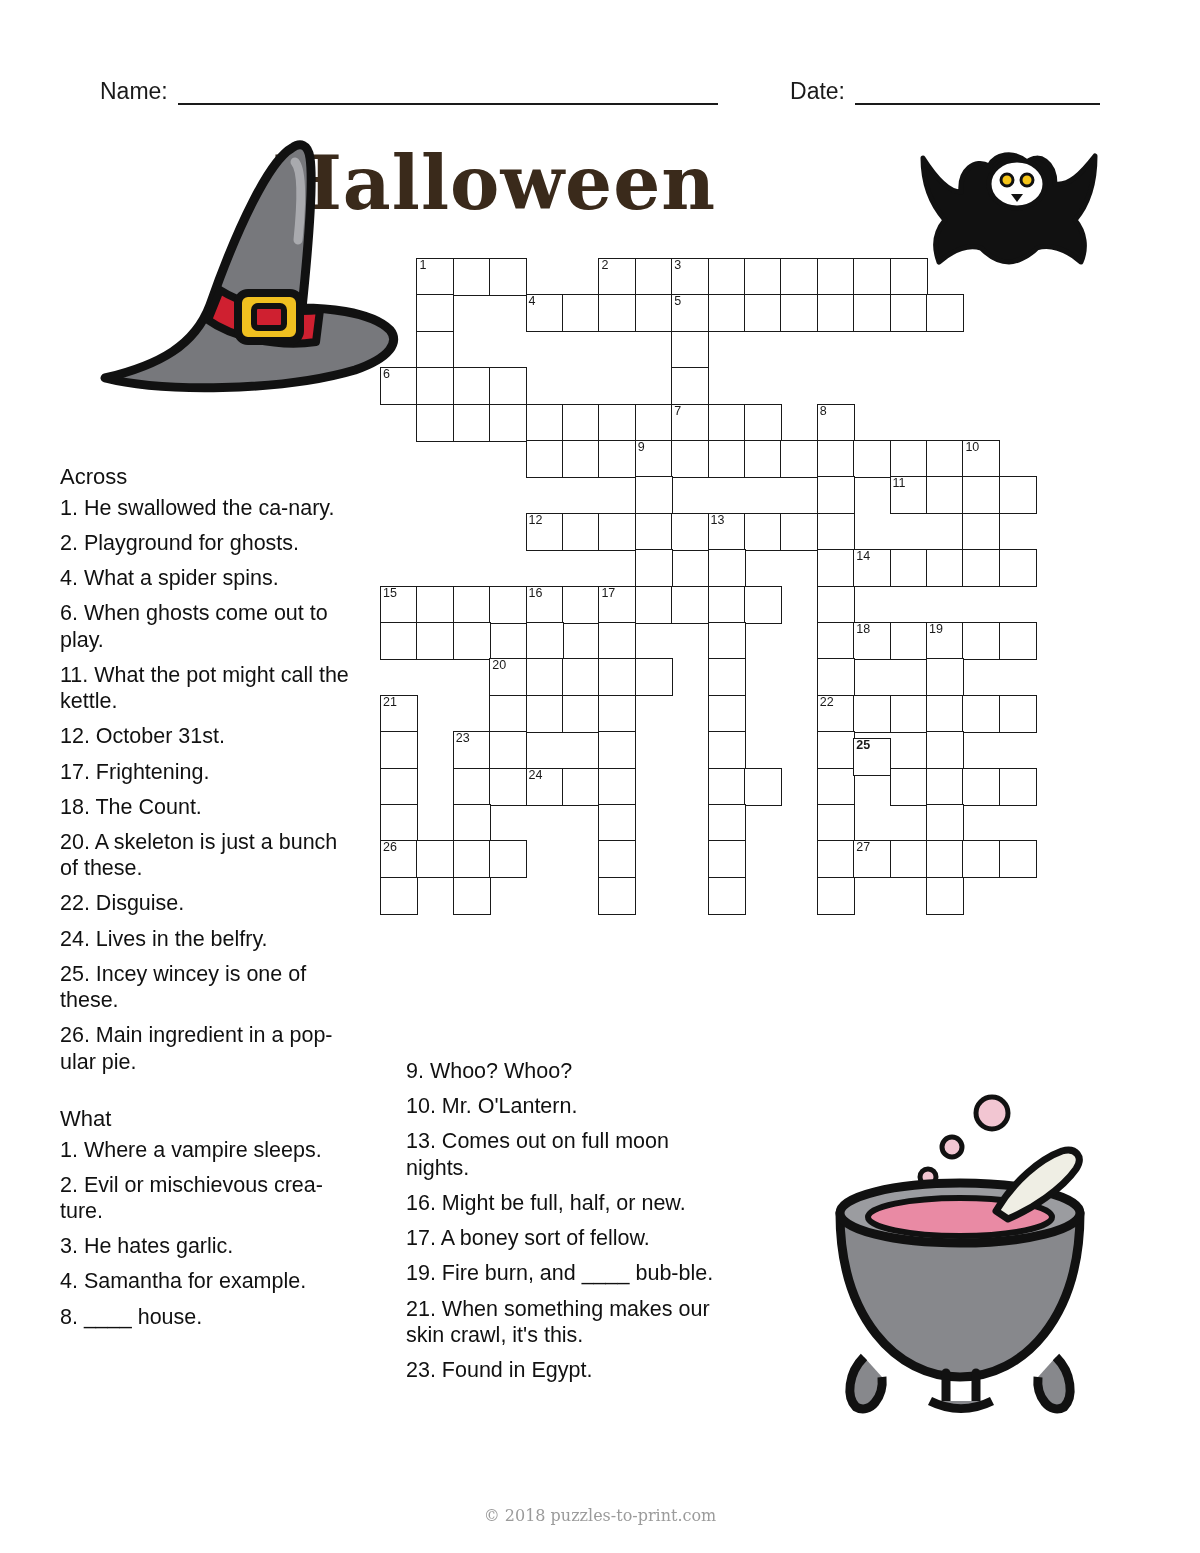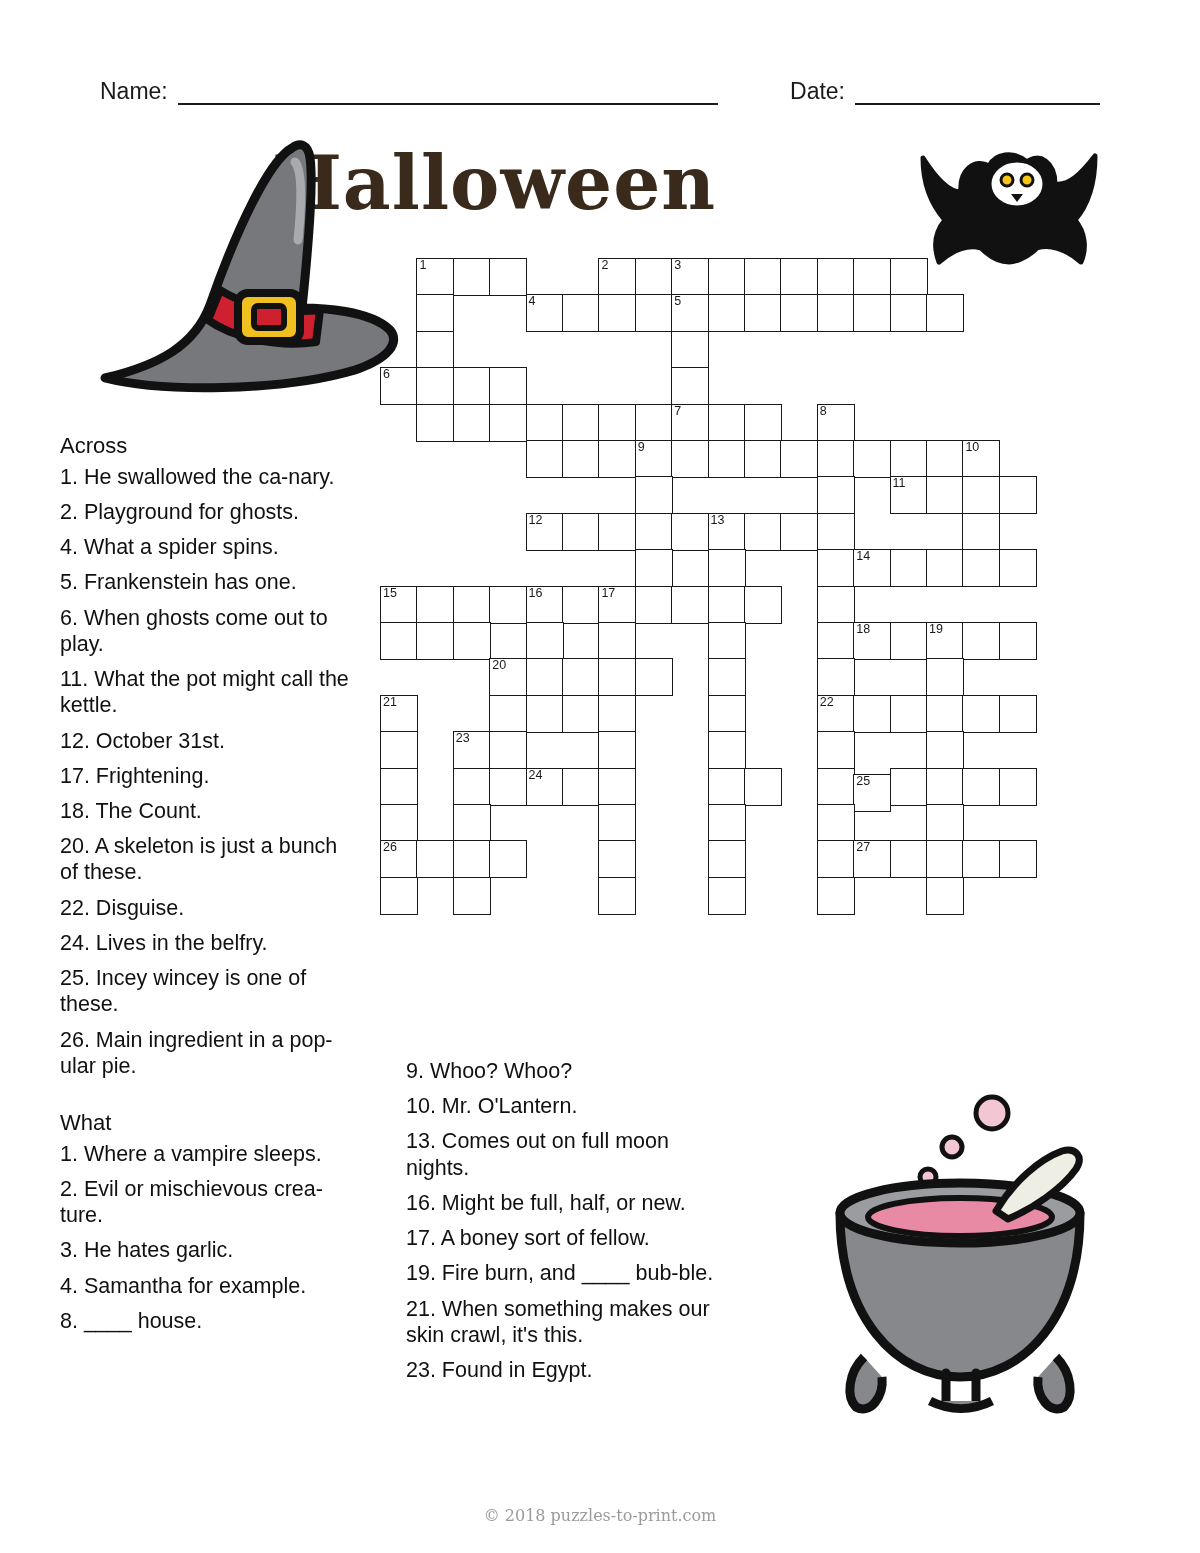--- a/index.html
+++ b/index.html
@@ -65,21 +65,21 @@
     line-height: 1.22;
     color: #111;
   }
   .clues .heading {
     font-size: 22px;
     margin-bottom: 4px;
   }
   .clues p {
     margin: 0 0 9px 0;
   }
-  #clues-col-1 { left: 60px; top: 433px; width: 300px; }
+  #clues-col-1 { left: 60px; top: 464px; width: 300px; }
   #clues-col-2 { left: 406px; top: 1058px; width: 310px; }
   .gap { height: 22px; }
 
   
   #grid {
     position: absolute;
     left: 380px;
     top: 258px;
   }
   .cell {
@@ -160,21 +160,20 @@
     <path d="M176 288 L176 316" stroke="#111" stroke-width="9" stroke-linecap="round"></path>
     <path d="M130 316 C150 326 172 326 192 316" fill="#87888c" stroke="#111" stroke-width="9" stroke-linejoin="round"></path>
   </svg>
 </div>
 
 <div class="clues" id="clues-col-1">
   <p class="heading">Across</p>
   <p>1. He swallowed the ca-nary.</p>
   <p>2. Playground for ghosts.</p>
   <p>4. What a spider spins.</p>
-  <p>5. Frankenstein has one.</p>
   <p>6. When ghosts come out to play.</p>
   <p>11. What the pot might call the kettle.</p>
   <p>12. October 31st.</p>
   <p>17. Frightening.</p>
   <p>18. The Count.</p>
   <p>20. A skeleton is just a bunch of these.</p>
   <p>22. Disguise.</p>
   <p>24. Lives in the belfry.</p>
   <p>25. Incey wincey is one of these.</p>
   <p>26. Main ingredient in a pop-ular pie.</p>
@@ -380,21 +379,21 @@
     <div class="cell" style="left: 72.8px; top: 509.6px;"></div>
     <div class="cell" style="left: 109.2px; top: 509.6px;"></div>
     <div class="cell" style="left: 145.6px; top: 509.6px;">
       <span class="num">24</span>
     </div>
     <div class="cell" style="left: 182px; top: 509.6px;"></div>
     <div class="cell" style="left: 218.4px; top: 509.6px;"></div>
     <div class="cell" style="left: 327.6px; top: 509.6px;"></div>
     <div class="cell" style="left: 364px; top: 509.6px;"></div>
     <div class="cell" style="left: 436.8px; top: 509.6px;"></div>
-    <div class="cell" style="left: 473.2px; top: 516px;">
+    <div class="cell" style="left: 473.2px; top: 480px; font-weight: bold;">
       <span class="num">25</span>
     </div>
     <div class="cell" style="left: 509.6px; top: 509.6px;"></div>
     <div class="cell" style="left: 546px; top: 509.6px;"></div>
     <div class="cell" style="left: 582.4px; top: 509.6px;"></div>
     <div class="cell" style="left: 618.8px; top: 509.6px;"></div>
     <div class="cell" style="left: 0px; top: 546px;"></div>
     <div class="cell" style="left: 72.8px; top: 546px;"></div>
     <div class="cell" style="left: 218.4px; top: 546px;"></div>
     <div class="cell" style="left: 327.6px; top: 546px;"></div>

